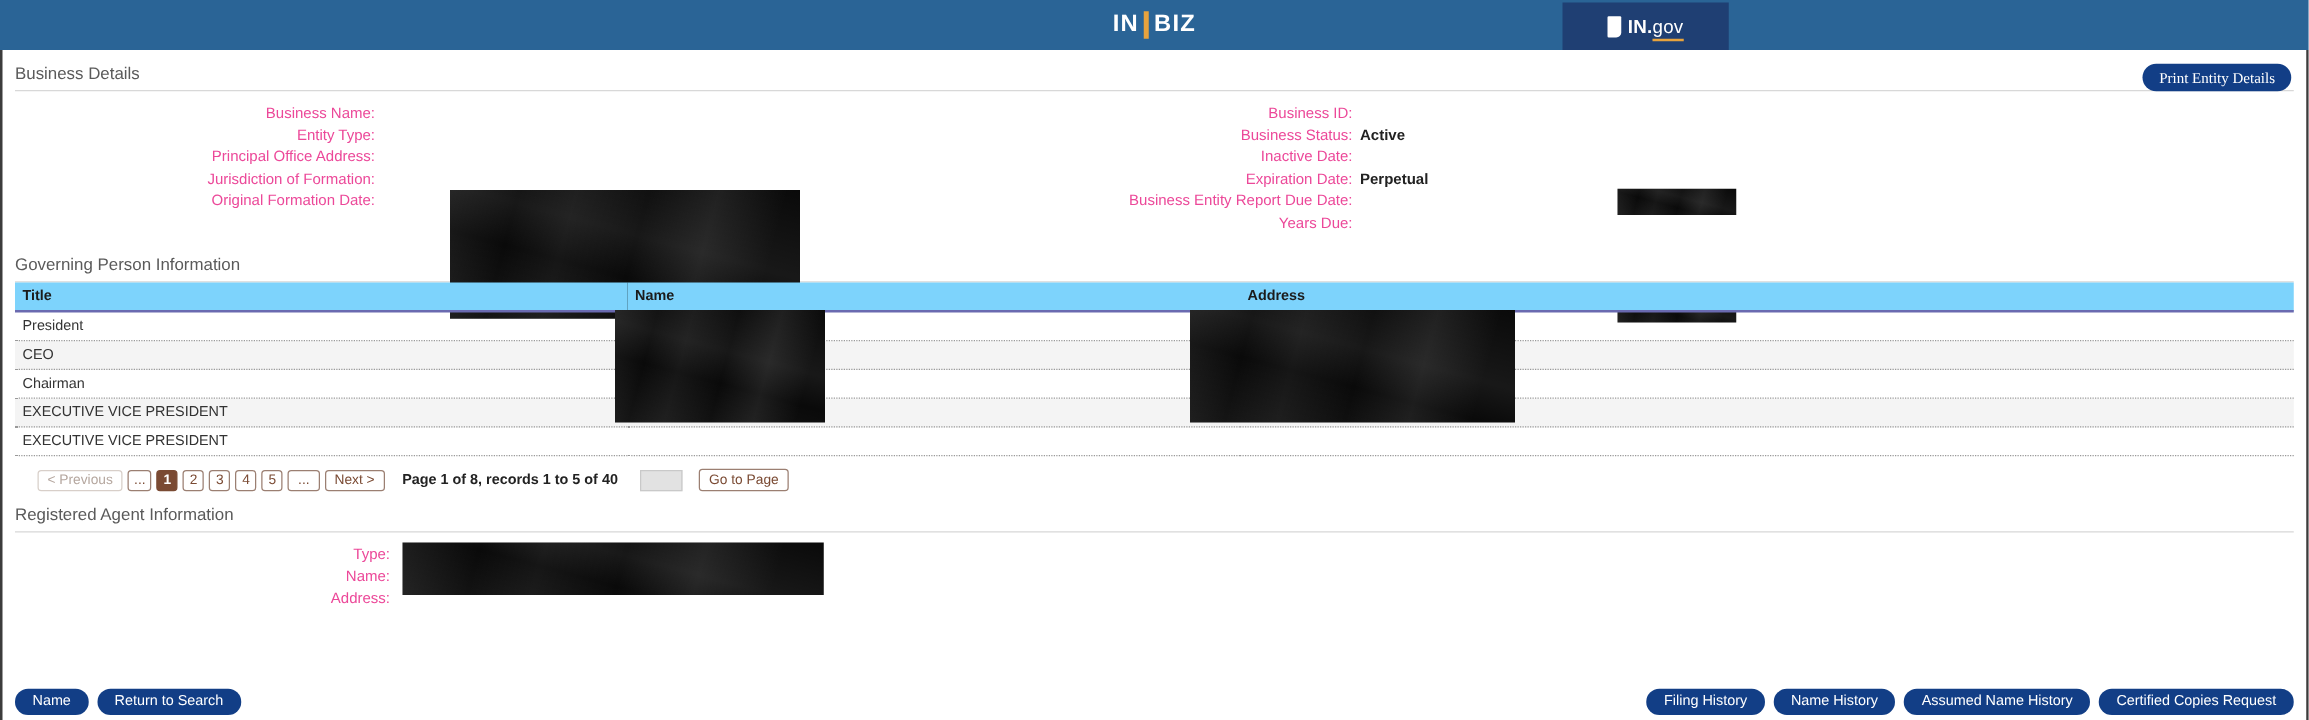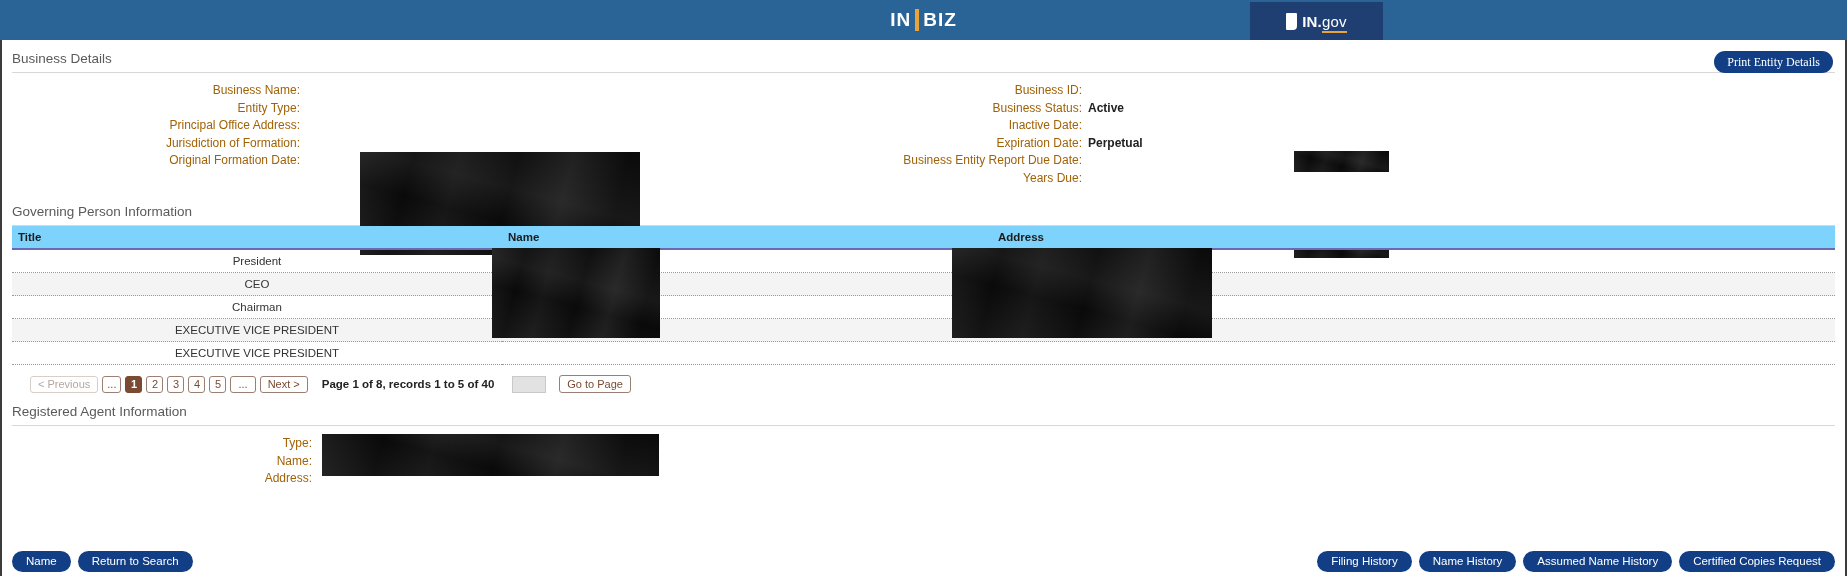--- a/index.html
+++ b/index.html
@@ -122,21 +122,21 @@
   .col-left  { left: 0; width: 640px; }
   .col-right { left: 790px; width: 640px; }
 
   .drow {
     display: flex;
     align-items: baseline;
     height: 17.5px;
   }
   .dlabel {
     font-size: 12px;
-    color: #a16207;
+    color: #ec4899;
     text-align: right;
     white-space: nowrap;
   }
   .col-left .dlabel  { width: 298px; }
   .col-right .dlabel { width: 290px; }
   .dval {
     font-size: 12px;
     font-weight: 700;
     color: #222222;
     padding-left: 6px;
@@ -171,21 +171,20 @@
     font-weight: 700;
     text-align: left;
     padding: 5px 6px;
     border-bottom: 2px solid #6a6ab0;
   }
   table.gp td {
     padding: 5px 6px;
     color: #333333;
     border-bottom: 1px dotted #999999;
     height: 22px;
-    text-align: center;
   }
   table.gp tbody tr:nth-child(even) td { background: #f4f4f4; }
   .c-title { width: 490px; }
   .c-name  { width: 490px; }
 
   #redact-names     { position:absolute; left: 480px; top: 22px; width: 168px; height: 90px; }
   #redact-addresses { position:absolute; left: 940px; top: 22px; width: 260px; height: 90px; }
 
   
   .pager {

